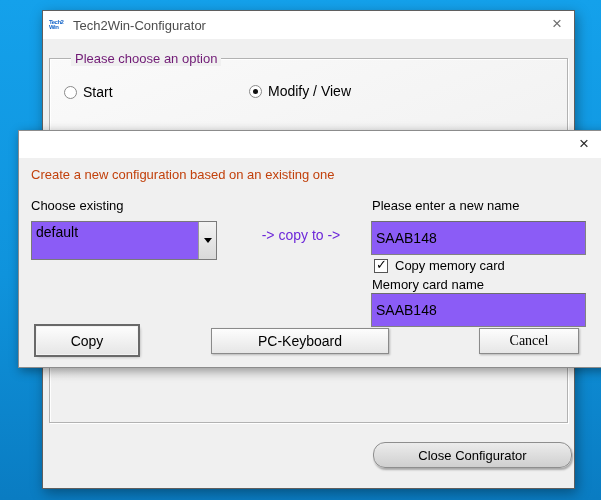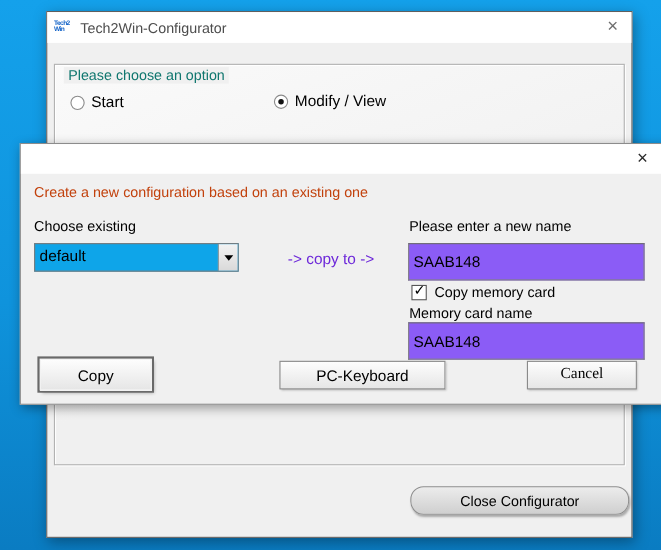--- a/index.html
+++ b/index.html
@@ -35,24 +35,24 @@
   #main-close { right:12px; }
 
   
   .groupbox {
     position:absolute; left:6px; top:47px; width:519px; height:365px;
     border:1px solid #b2b2b2;
     box-shadow:1px 1px 0 rgba(255,255,255,.95), inset 1px 1px 0 rgba(255,255,255,.9);
     background:linear-gradient(160deg,#fafafa 0%,#f0f0f0 60%);
   }
   .groupbox-label {
-    position:absolute; left:8px; top:-8px; background:#f0f0f0;
-    padding:0 4px; font-size:13px; color:#0f766e;margin-top:10px;
-  }
-  .radio-wrap { position:absolute; display:flex; align-items:flex-end; }
+    position:absolute; left:21px; top:-8px; background:#f0f0f0;
+    padding:0 4px; font-size:13px; color:#701a75;
+  }
+  .radio-wrap { position:absolute; display:flex; align-items:center; }
   .radio-circle {
     width:13px; height:13px; border-radius:50%;
     border:1px solid #8a8a8a; background:#fff;
     display:flex; align-items:center; justify-content:center;
   }
   .radio-dot { width:5px; height:5px; border-radius:50%; background:#111; }
   .radio-label { margin-left:6px; font-size:14px; color:#000; }
 
   .btn {
     display:flex; align-items:center; justify-content:center;
@@ -87,22 +87,22 @@
     position:absolute; height:23px; background:#8b5cf6;
     border:1px solid #828282; border-top-color:#6d6d6d;
     font-family:"Liberation Sans","DejaVu Sans",sans-serif;
     font-size:14px; color:#000; padding:16px 4px;
   }
   #new-name-input { left:352px; top:90px; width:215px; }
   #memory-card-input { left:352px; top:162px; width:215px; }
 
   
   #combo {
-    position:absolute; left:12px; top:90px; width:186px; height:26px;
-    background:#0ea5e9; border:1px solid #7a7a7a; display:flex;
+    position:absolute; left:12px; top:90px; width:186px; height:39px;
+    background:#8b5cf6; border:1px solid #7a7a7a; display:flex;
   }
   #combo-value { flex:1; font-size:14px; color:#000; padding:2px 0 0 4px; overflow:hidden; }
   #combo-arrow-btn {
     width:18px; height:100%;
     background:linear-gradient(180deg,#f3f3f3,#d9d9d9);
     border-left:1px solid #9a9a9a;
     display:flex; align-items:center; justify-content:center;
   }
   .arrow-down {
     width:0; height:0; border-left:4px solid transparent;
@@ -131,21 +131,21 @@
     background:linear-gradient(180deg,#fdfdfd 0%,#e6e6e6 100%);
     border:1px solid #8a8a8a;
     box-shadow:1px 1px 2px rgba(0,0,0,.25);
     cursor:default;
   }
   #copy-btn {
     left:17px; top:195px; width:102px; height:29px;
     border:1px solid #f2f2f2;
     box-shadow:0 0 0 2px #696969, 2px 2px 3px rgba(0,0,0,.3);
   }
-  #pc-keyboard-btn { left:192px; top:197px; width:151px; height:26px;margin-left:43px; }
+  #pc-keyboard-btn { left:192px; top:197px; width:178px; height:26px; }
   #cancel-btn { left:460px; top:197px; width:100px; height:26px;font-family:Liberation Serif, serif; }
 </style>
 </head>
 <body>
 
 <div class="win" id="main-window">
 
   <div id="main-titlebar">
     <div id="main-icon">
       <span>Tech2</span>

